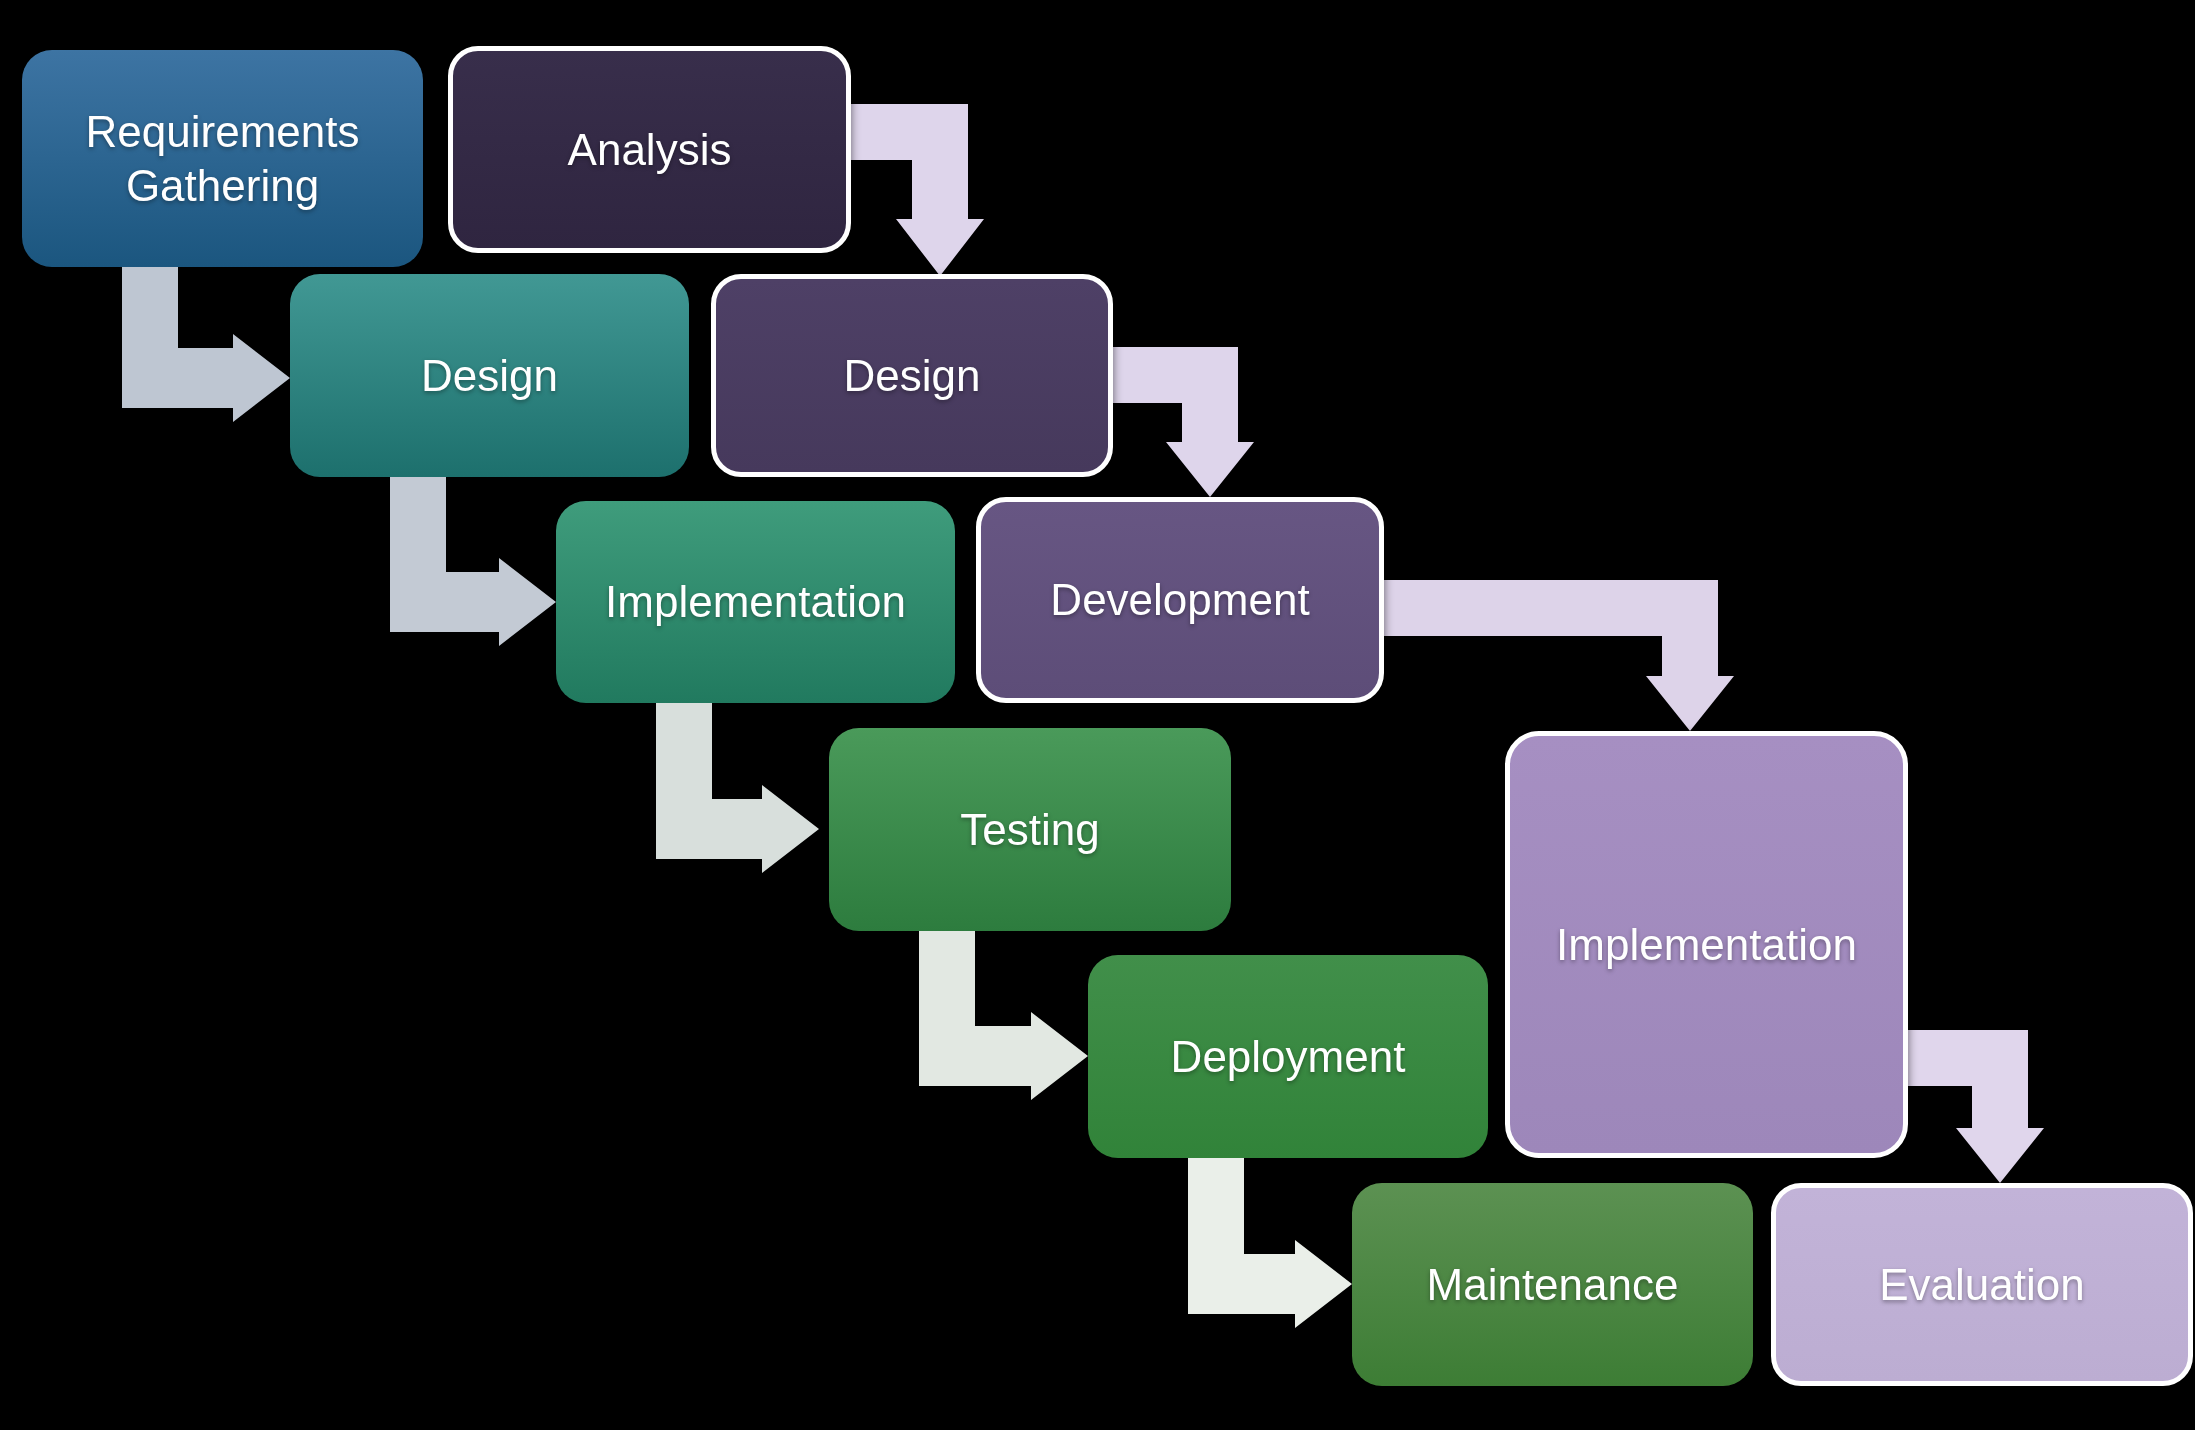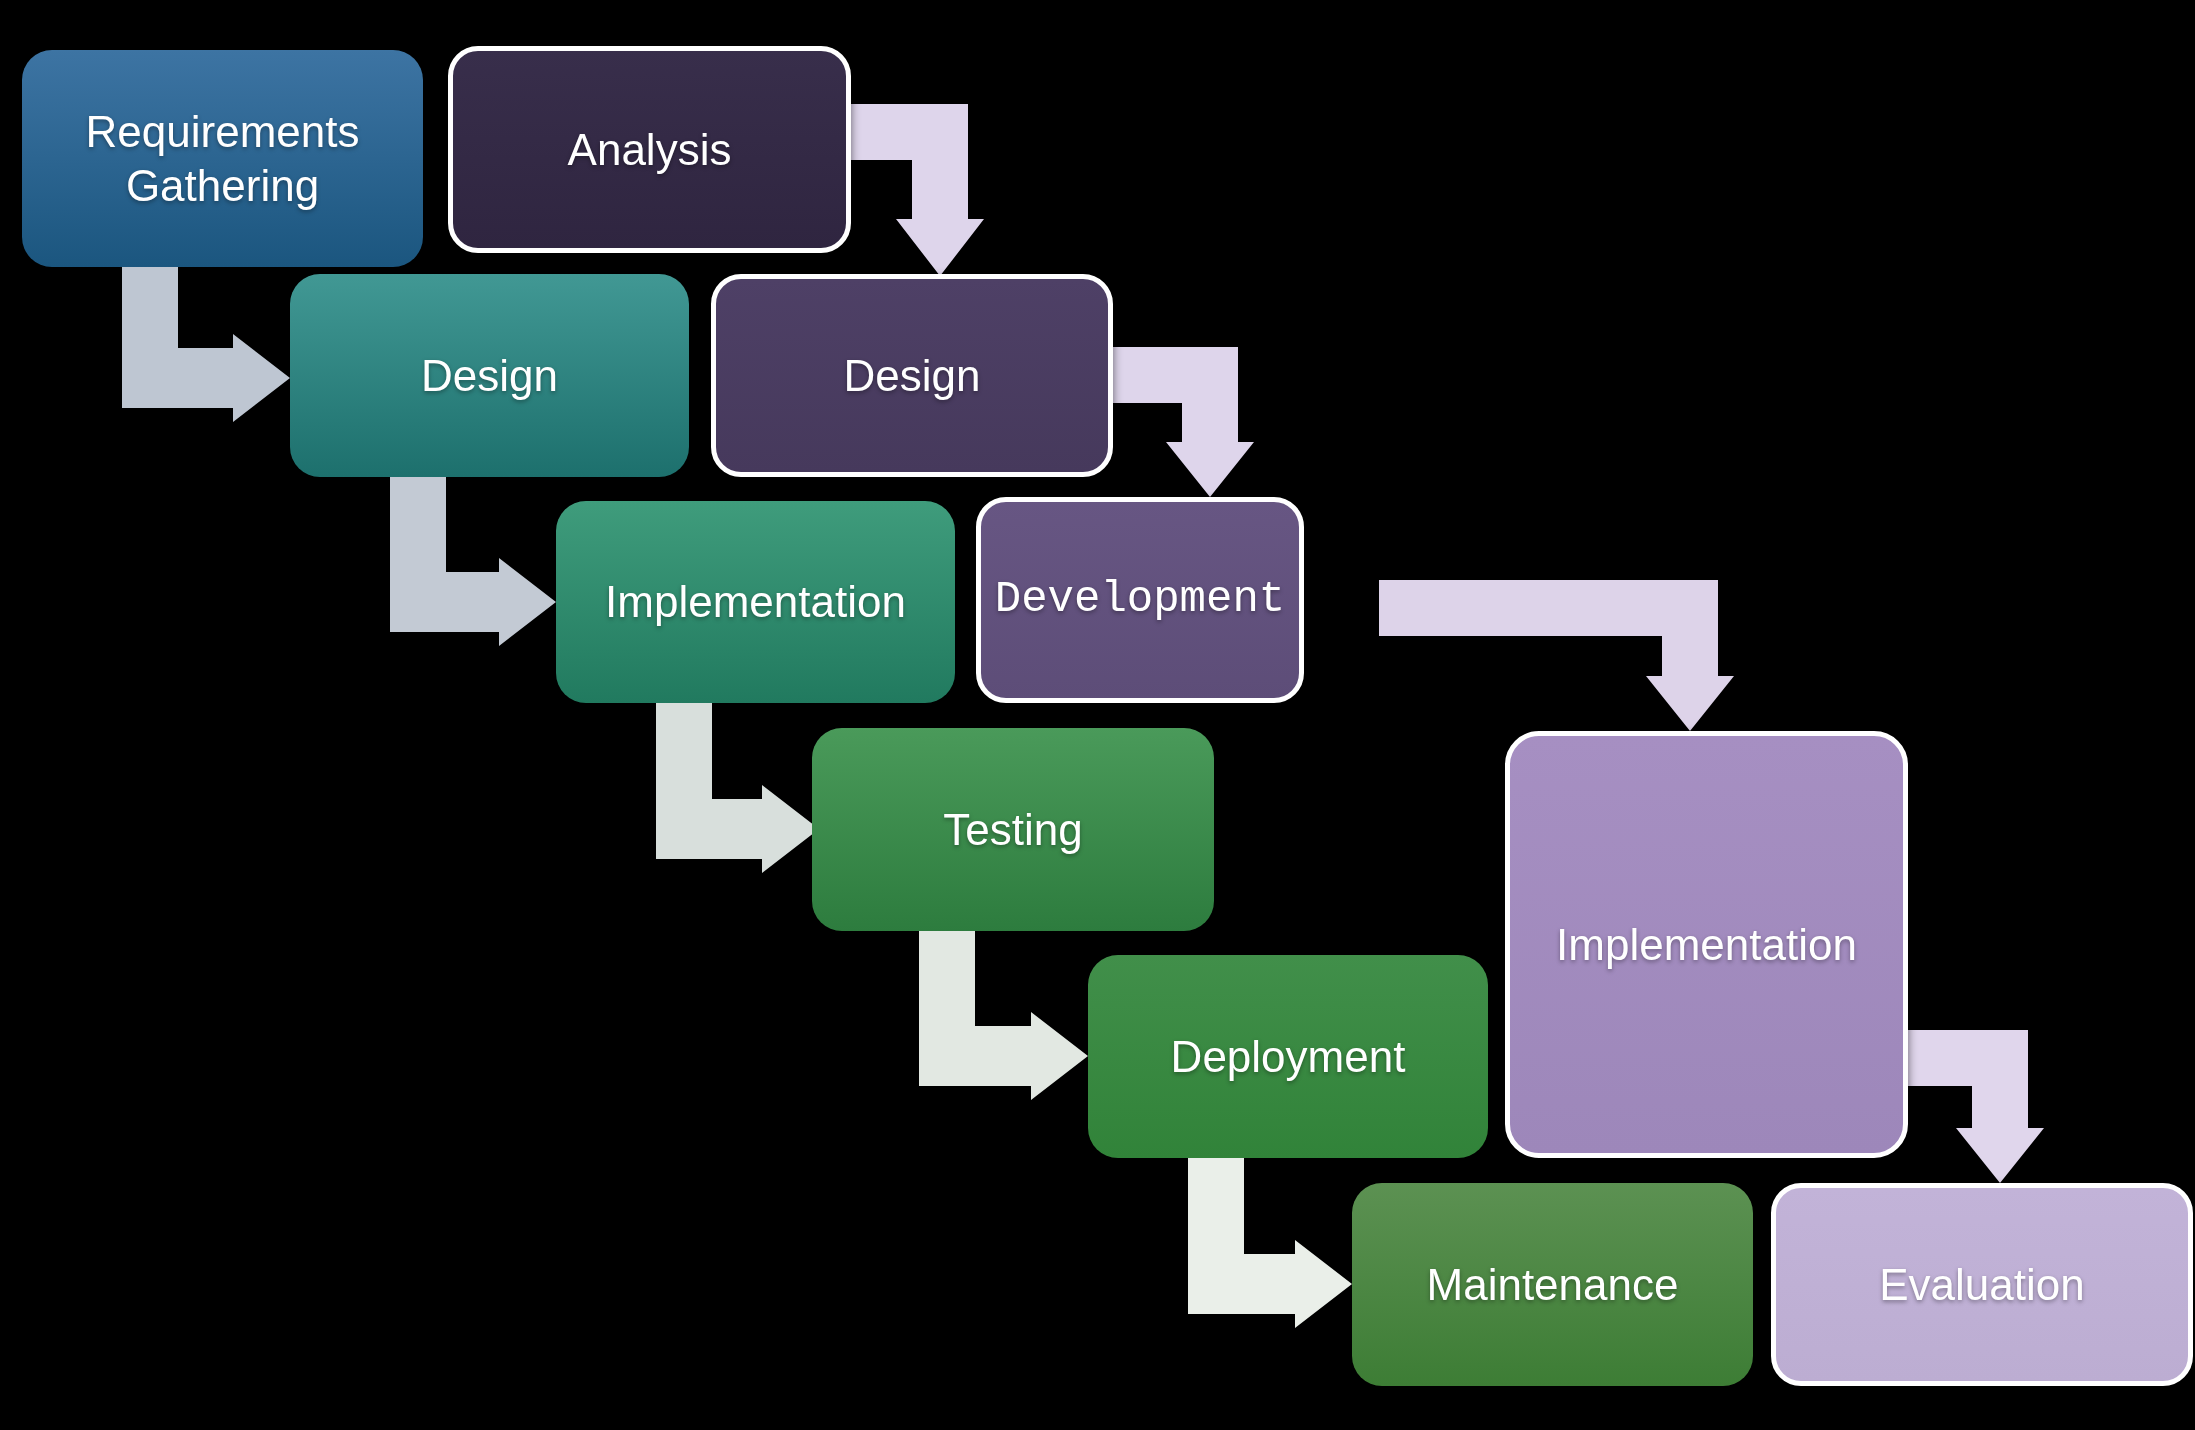--- a/index.html
+++ b/index.html
@@ -31,28 +31,28 @@
     font-size: 44px;
     line-height: 1.22;
     border-radius: 30px;
     text-shadow: 0 2px 4px rgba(0,0,0,0.35);
     box-sizing: border-box;
   }
   
   .n-rg      { left: 22px;   top: 50px;   width: 401px; height: 217px; background: linear-gradient(180deg, #3d74a3 0%, #1b567f 100%); }
   .n-design1 { left: 290px;  top: 274px;  width: 399px; height: 203px; background: linear-gradient(180deg, #419894 0%, #1d706d 100%); }
   .n-impl1   { left: 556px;  top: 501px;  width: 399px; height: 202px; background: linear-gradient(180deg, #3f9c7c 0%, #217a5f 100%); }
-  .n-testing { left: 812px;  top: 728px;  width: 402px; height: 203px; background: linear-gradient(180deg, #4a9a5a 0%, #2d7c3e 100%); }
+  .n-testing { left: 829px;  top: 728px;  width: 402px; height: 203px; background: linear-gradient(180deg, #4a9a5a 0%, #2d7c3e 100%); }
   .n-deploy  { left: 1088px; top: 955px;  width: 400px; height: 203px; background: linear-gradient(180deg, #418f4a 0%, #318339 100%); }
   .n-maint   { left: 1352px; top: 1183px; width: 401px; height: 203px; background: linear-gradient(180deg, #5c9152 0%, #3d7d35 100%); }
   
   .bordered { border: 5px solid #ffffff; box-shadow: 0 4px 10px rgba(0,0,0,0.55); }
   .n-analysis { left: 448px;  top: 46px;   width: 403px; height: 207px; background: linear-gradient(180deg, #382e4b 0%, #2f2540 100%); }
   .n-design2  { left: 711px;  top: 274px;  width: 402px; height: 203px; background: linear-gradient(180deg, #4e4066 0%, #46395c 100%); }
-  .n-dev      { left: 976px;  top: 497px;  width: 328px; height: 206px; background: linear-gradient(180deg, #675683 0%, #5d4d78 100%); font-family: Liberation Mono, monospace; }
+  .n-dev      { left: 976px;  top: 497px;  width: 408px; height: 206px; background: linear-gradient(180deg, #675683 0%, #5d4d78 100%); }
   .n-impl2    { left: 1505px; top: 731px;  width: 403px; height: 427px; background: linear-gradient(180deg, #a68fc2 0%, #9d87ba 100%); border-radius: 34px; }
   .n-eval     { left: 1771px; top: 1183px; width: 422px; height: 203px; background: linear-gradient(180deg, #c2b3d8 0%, #bcadd2 100%); }
   .label { padding: 0 20px; }
 </style>
 </head>
 <body>
 
 <div class="canvas">
 
   <svg class="arrow-layer" width="2195" height="1430" viewBox="0 0 2195 1430" xmlns="http://www.w3.org/2000/svg">

